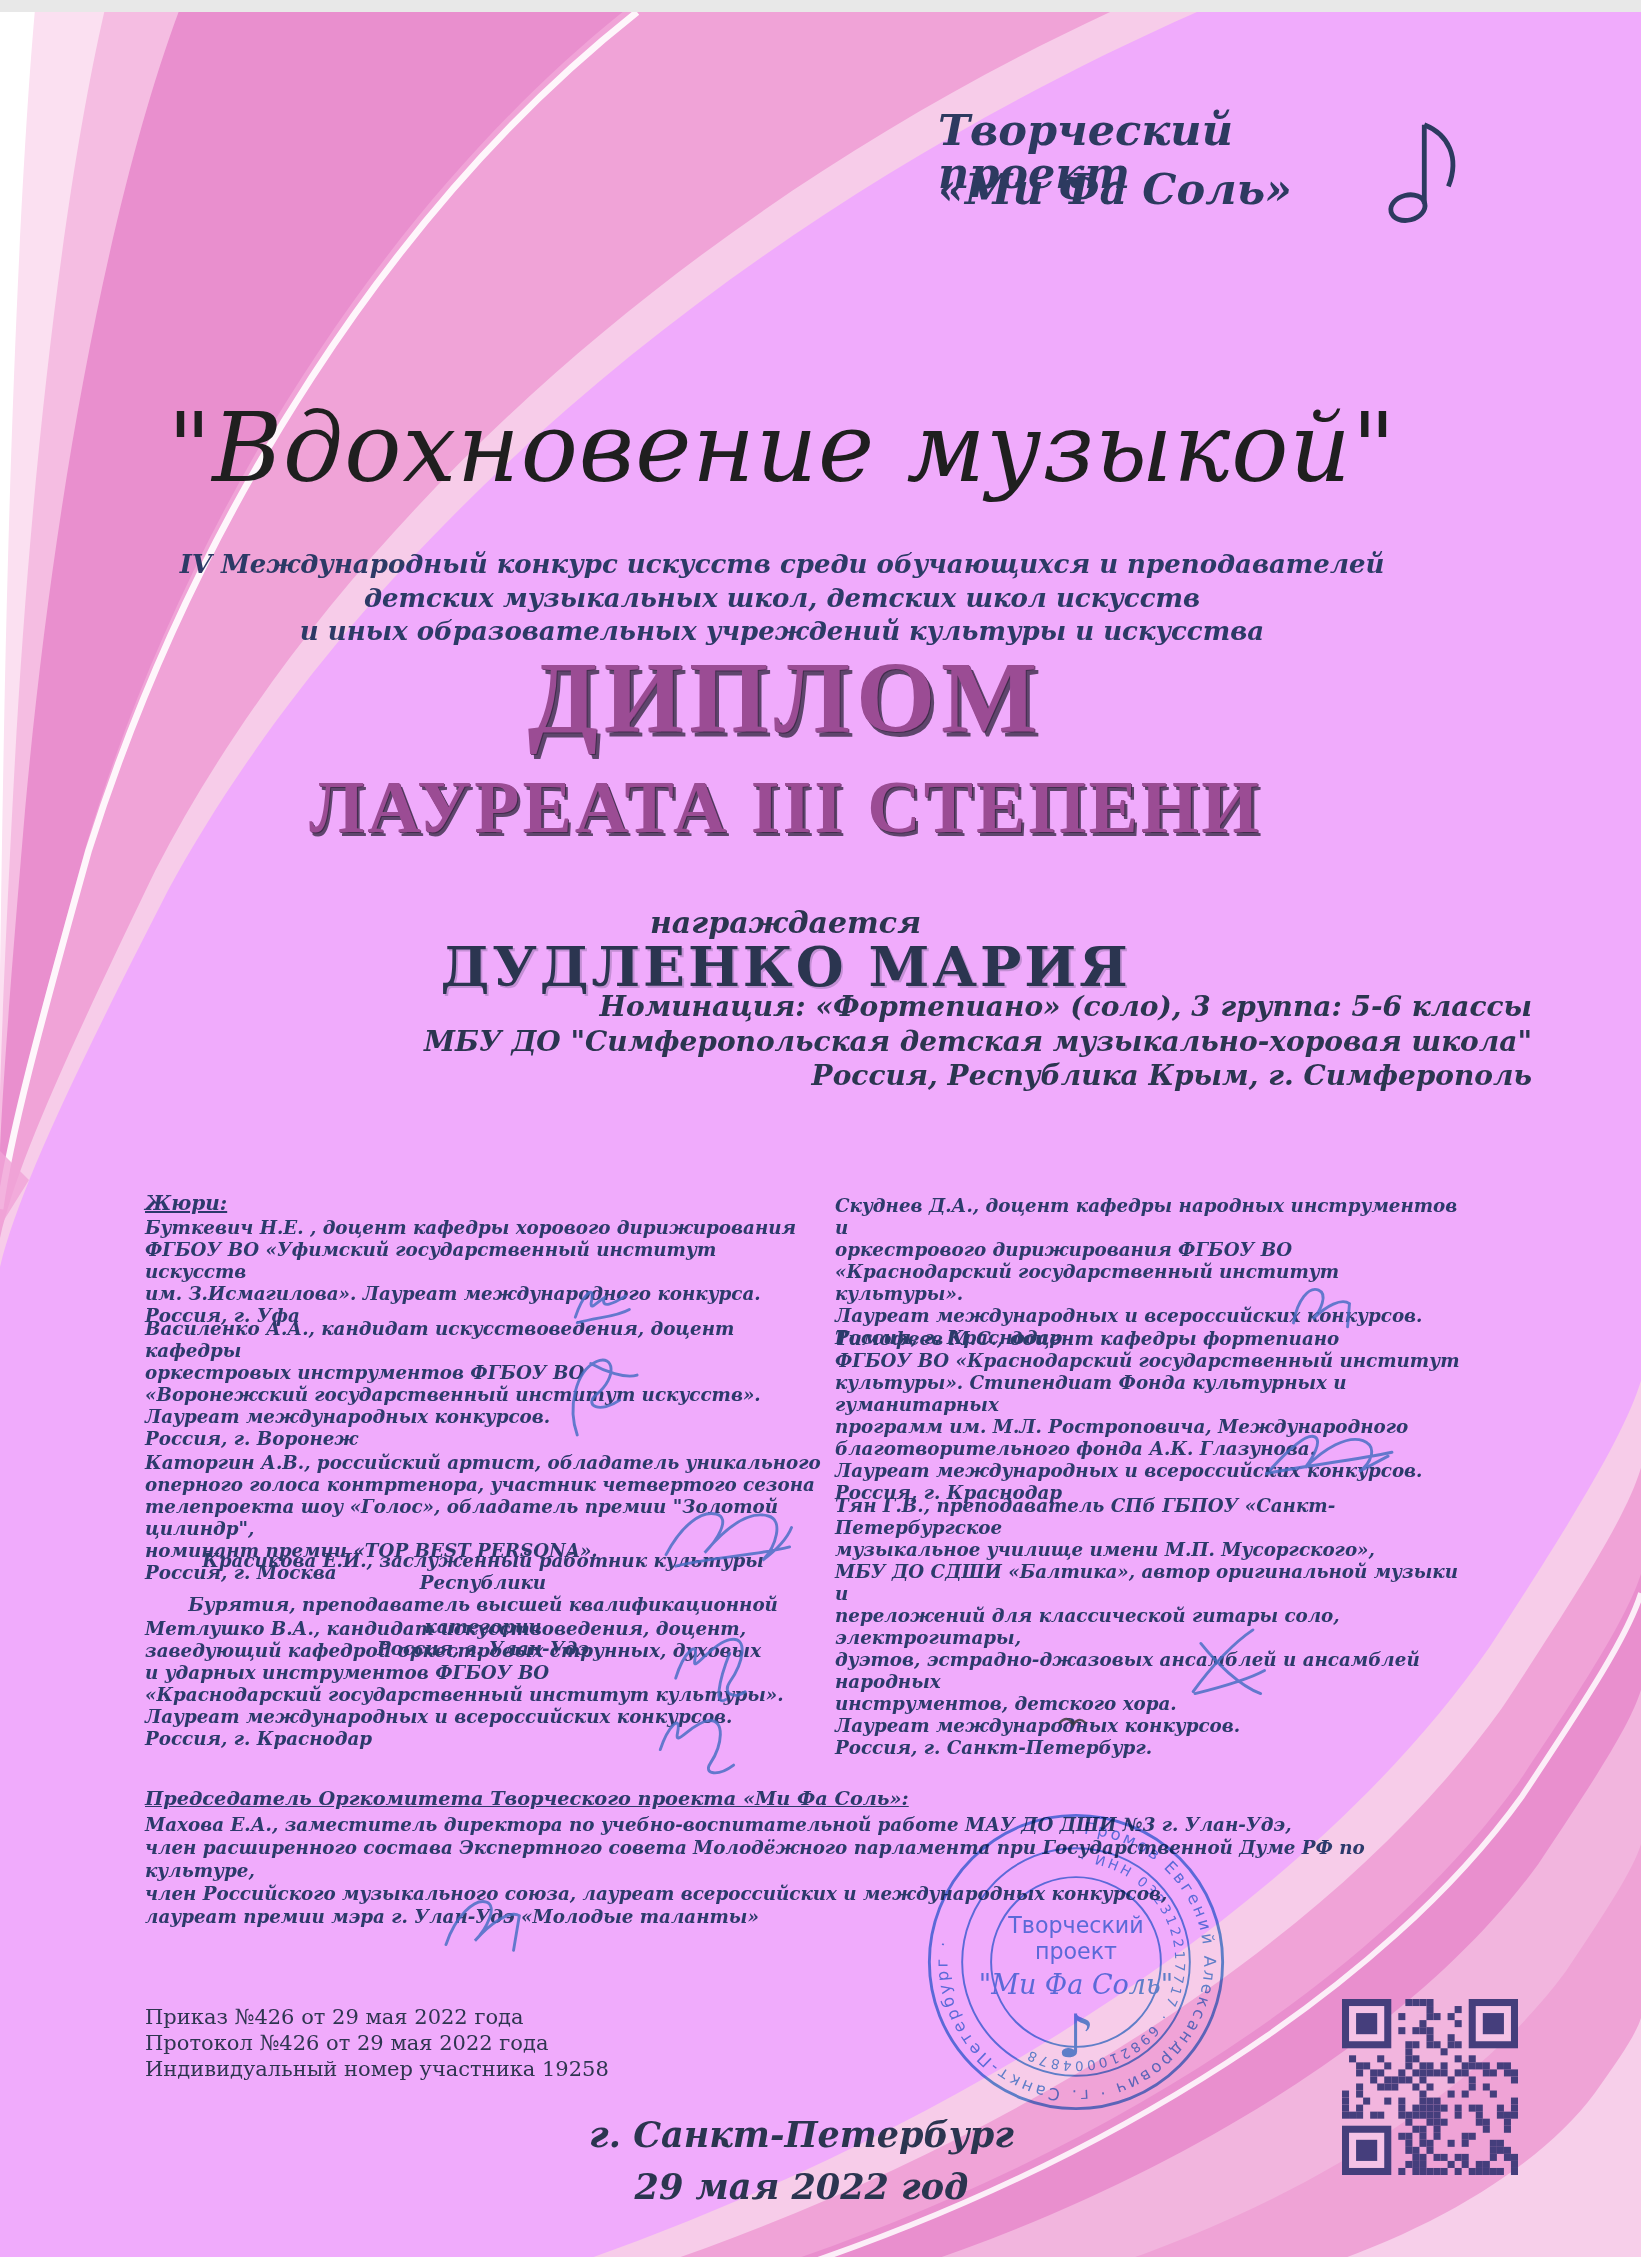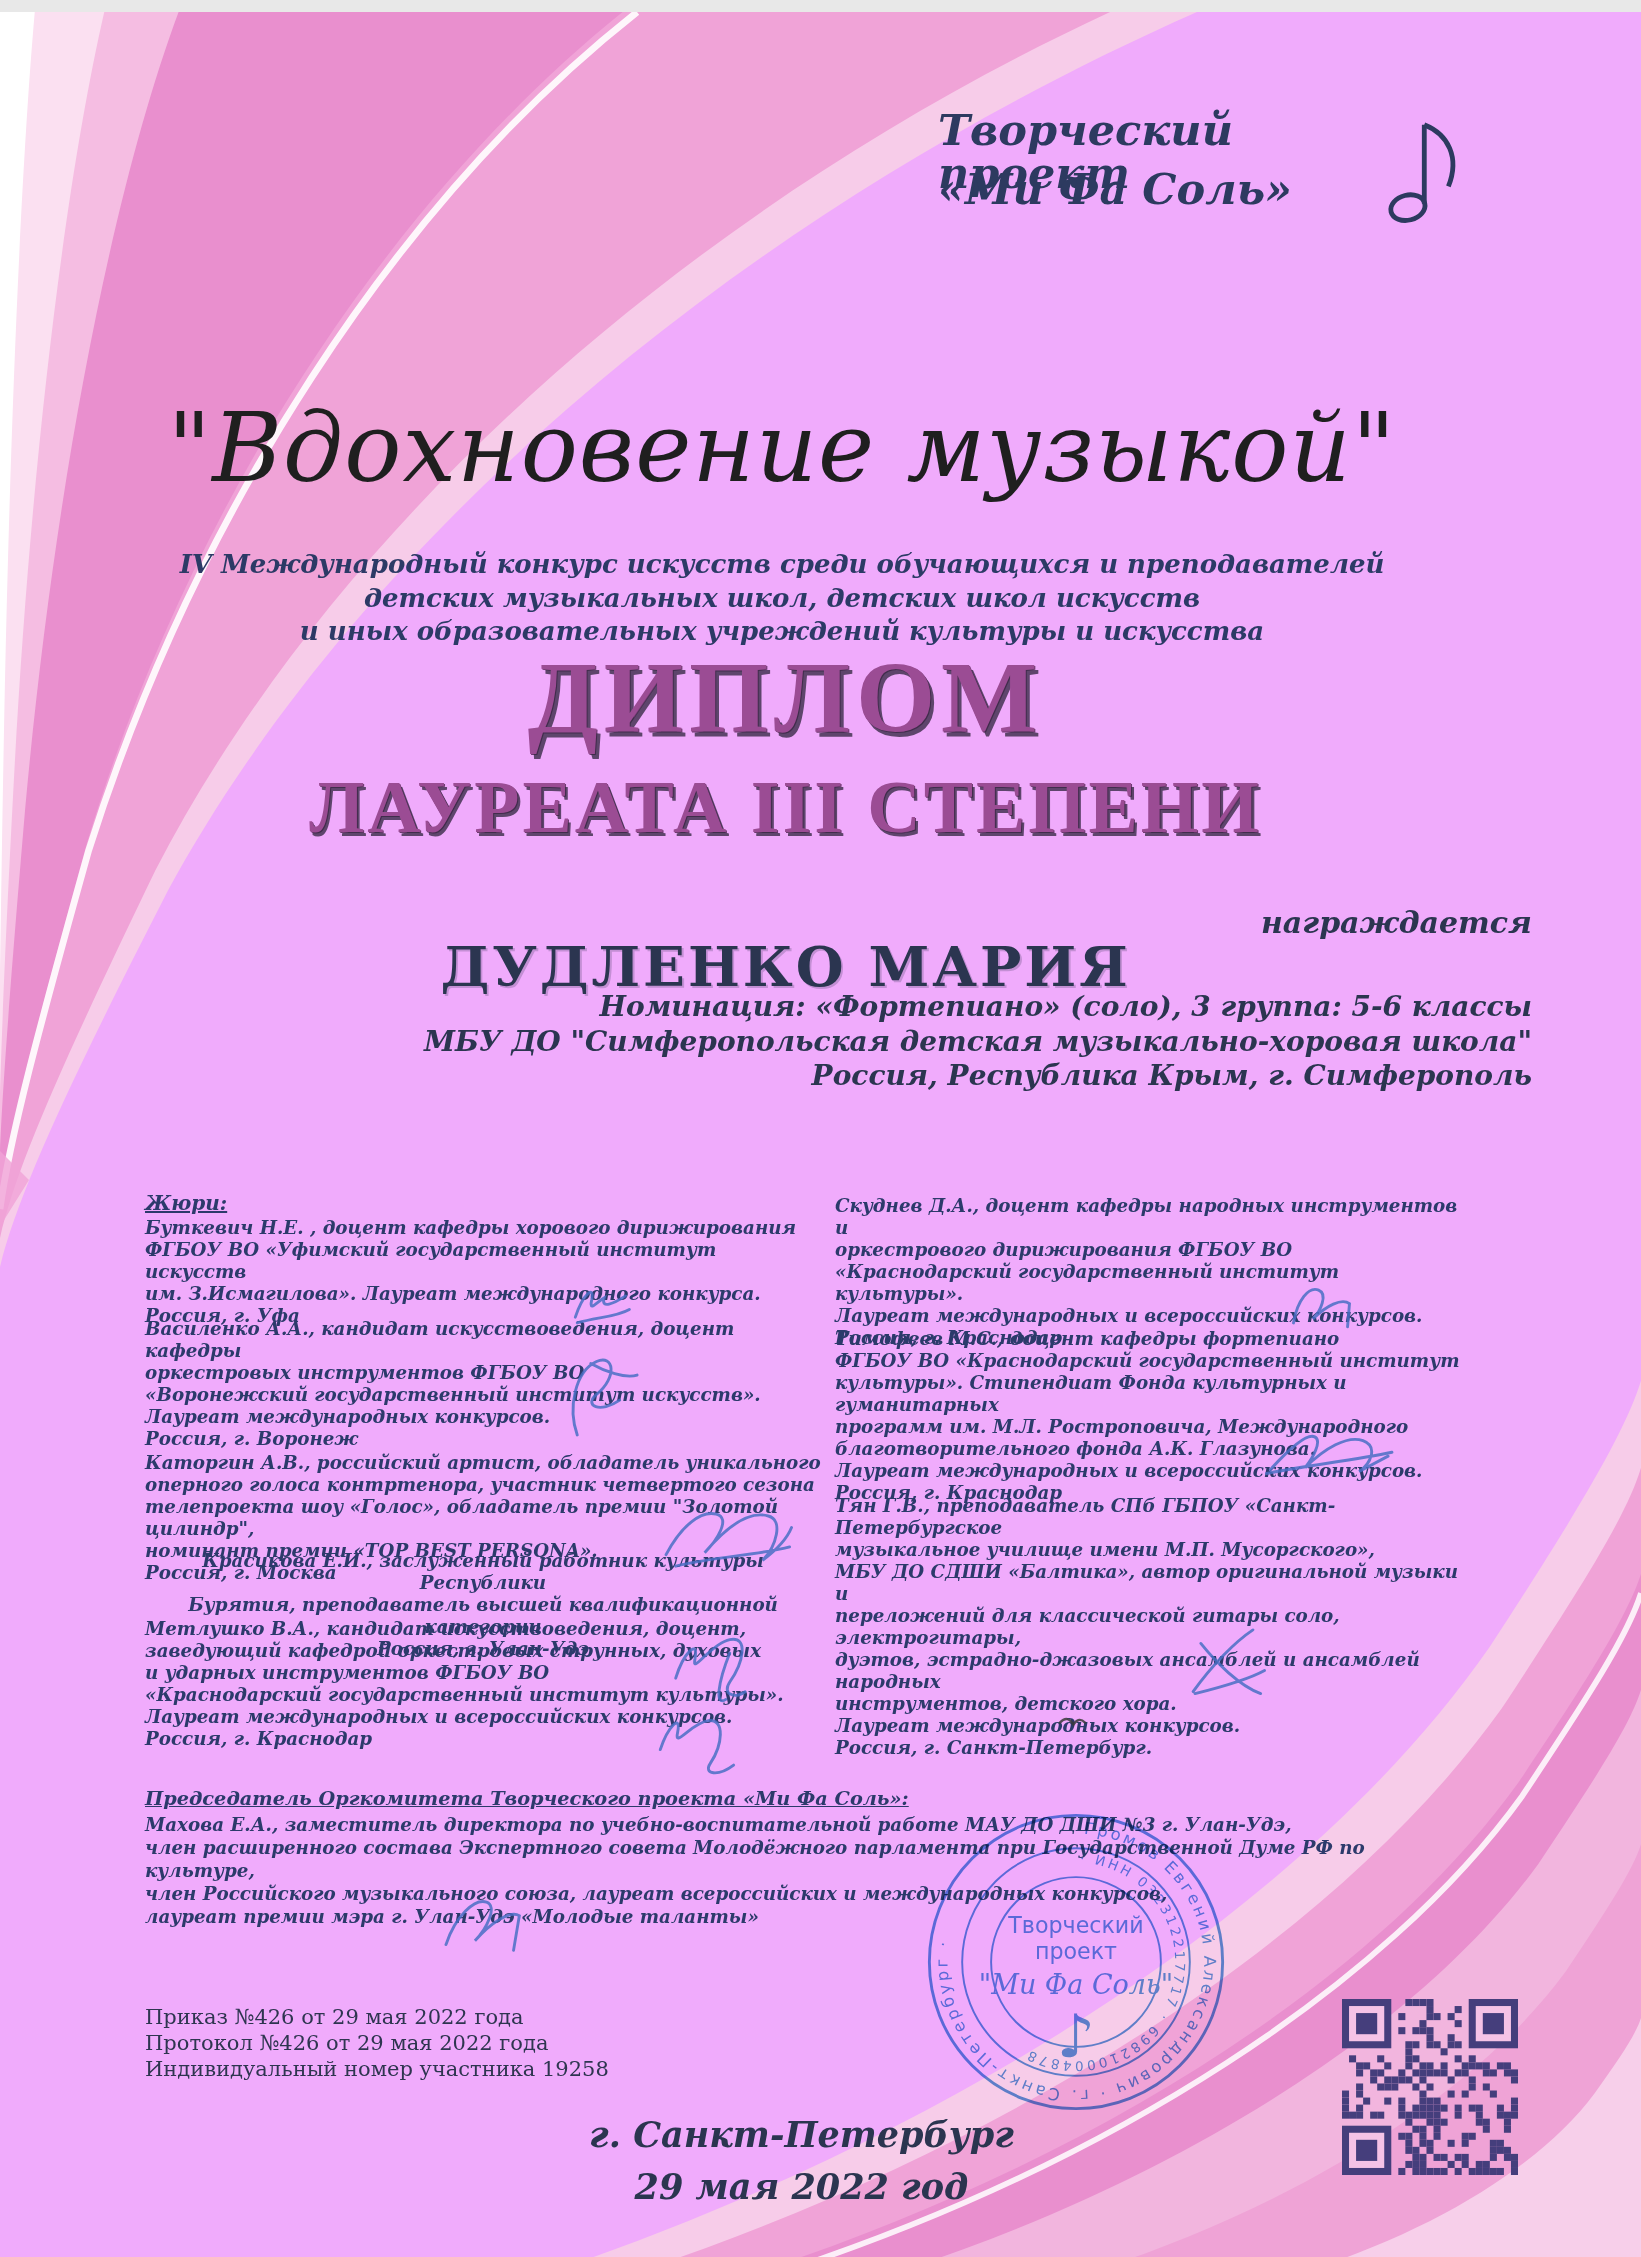--- a/index.html
+++ b/index.html
@@ -84,21 +84,21 @@
     <path d="M47,12 C72,22 84,46 72,76" fill="none" stroke="#2d3a60" stroke-width="5"></path>
   </svg>
 
   <div class="script-title" style="top:384px;">"Вдохновение музыкой"</div>
   <div class="subtitle" style="top:539px;">IV Международный конкурс искусств среди обучающихся и преподавателей</div>
   <div class="subtitle" style="top:573px;">детских музыкальных школ,  детских школ искусств</div>
   <div class="subtitle" style="top:606px;">и иных образовательных учреждений культуры и искусства</div>
 
   <div class="diplom" style="top:635px;">ДИПЛОМ</div>
   <div class="degree" style="top:758px;">ЛАУРЕАТА III СТЕПЕНИ</div>
-  <div class="awarded" style="top:896px;text-align:right;">награждается</div>
+  <div class="awarded" style="top:896px;">награждается</div>
   <div class="recipient" style="top:927px;">ДУДЛЕНКО МАРИЯ</div>
   <div class="info-line" style="top:981px;">Номинация: «Фортепиано» (соло), 3 группа: 5-6 классы</div>
   <div class="info-line" style="top:1016px;">МБУ ДО "Симферопольская детская музыкально-хоровая школа"</div>
   <div class="info-line" style="top:1050px;">Россия, Республика Крым, г. Симферополь</div>
 
   <div class="jury-heading" style="top:1181px;">Жюри:</div>
   <div class="jblock" style="left:145px;top:1205px;width:676px;">Буткевич Н.Е. , доцент кафедры хорового дирижирования
 ФГБОУ ВО «Уфимский государственный институт искусств
 им. З.Исмагилова». Лауреат международного конкурса.
 Россия, г. Уфа</div>

